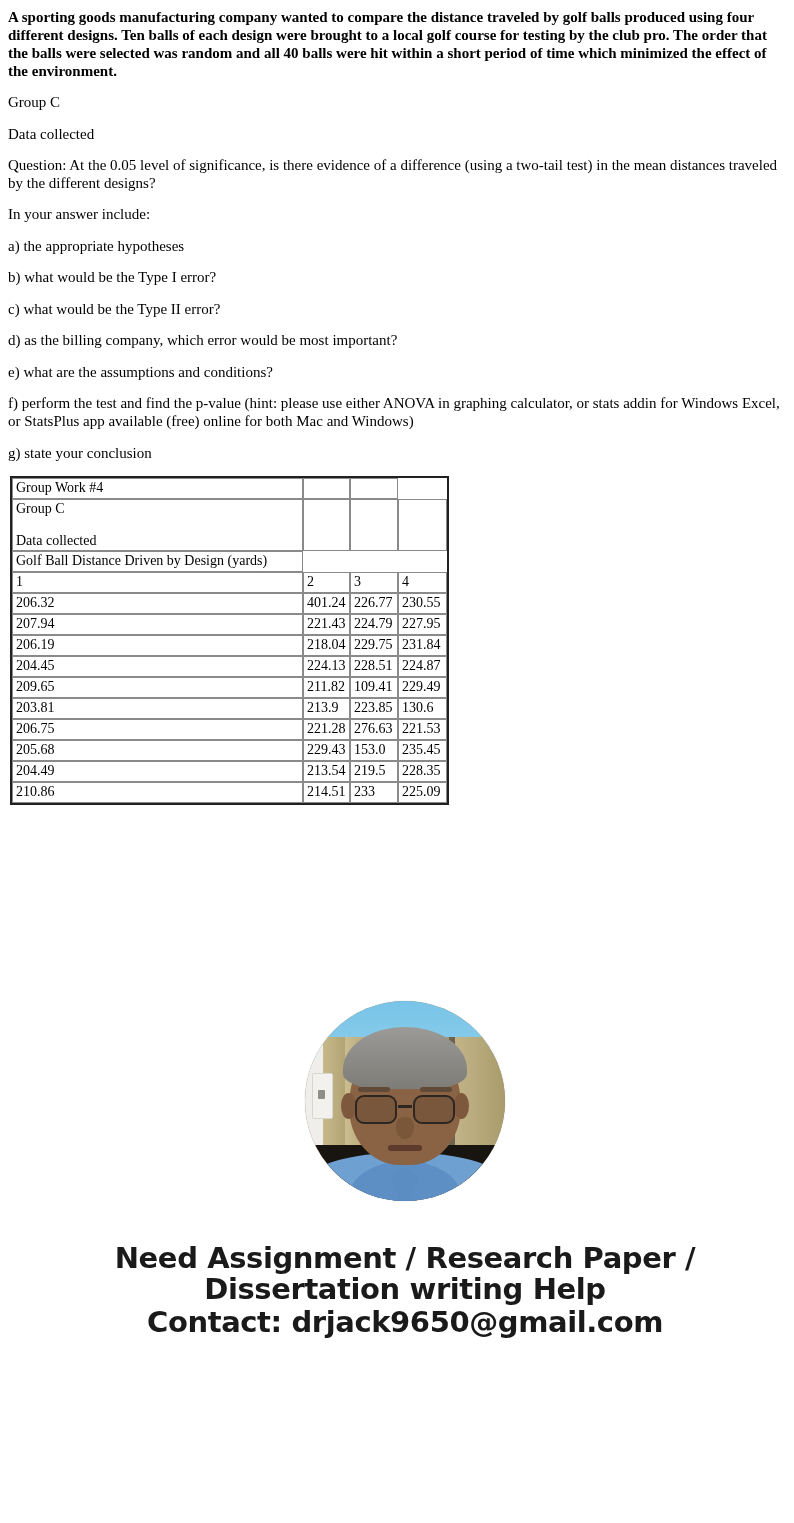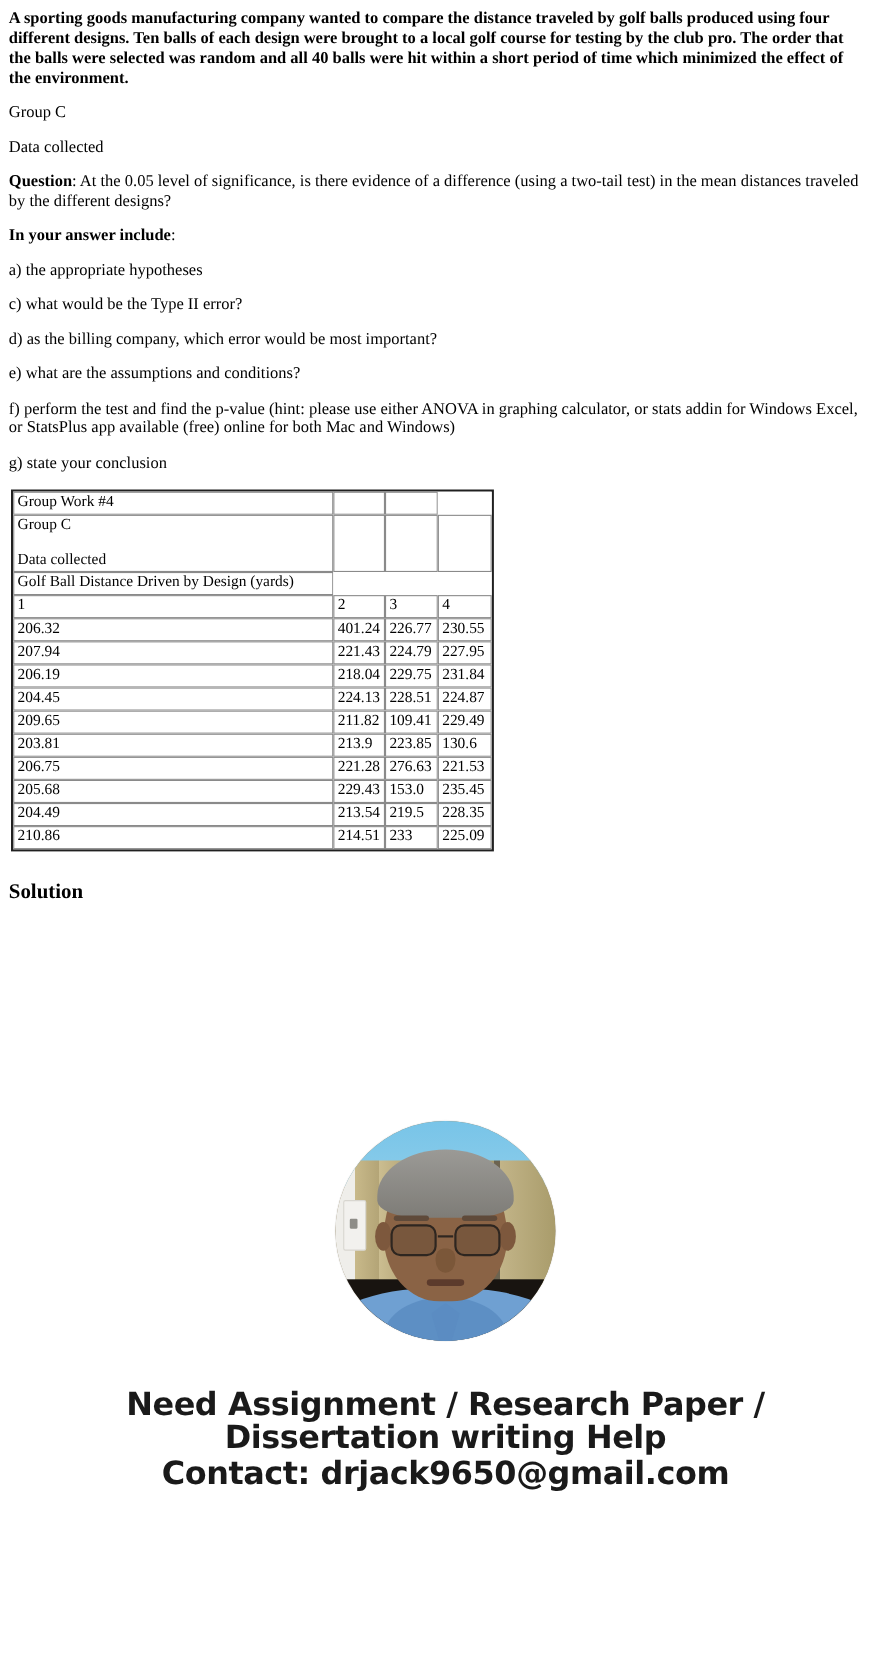--- a/index.html
+++ b/index.html
@@ -29,21 +29,21 @@
     line-height: 1.17;
     text-align: left;
   }
   .intro {
     font-weight: bold;
     font-size: 15px;
     line-height: 1.2;
     margin: 0 0 14px 0;
   }
   .lbl {
-    font-weight: bold;
+    font-weight: normal;
     margin-top: 32px;
   }
 
   h3.solution {
     font-size: 19px;
     font-weight: bold;
     margin: 26px 0 0 0;
     line-height: 1.2;
   }
 
@@ -225,20 +225,21 @@
 
   <p class="para">Group C</p>
 
   <p class="para">Data collected</p>
 
   <p class="para"><span class="lbl">Question</span><span>: At the 0.05 level of significance, is there evidence of a difference (using a two-tail test) in the mean distances traveled by the different designs?</span></p>
 
   <p class="para"><span class="lbl">In your answer include</span><span>:</span></p>
 
   <p class="para">a) the appropriate hypotheses</p>
+  <p class="para">b) what would be the Type I error?</p>
   <p class="para">c) what would be the Type II error?</p>
   <p class="para">d) as the billing company, which error would be most important?</p>
   <p class="para">e) what are the assumptions and conditions?</p>
   <p class="para">f) perform the test and find the p-value (hint: please use either ANOVA in graphing calculator, or stats addin for Windows Excel, or StatsPlus app available (free) online for both Mac and Windows)</p>
   <p class="para">g) state your conclusion</p>
 
   <table class="data-table">
     <colgroup>
       <col class="c1">
         <col class="c2">
@@ -329,21 +330,20 @@
       </tr>
       <tr>
         <td>210.86</td>
         <td>214.51</td>
         <td>233</td>
         <td>225.09</td>
       </tr>
     </tbody>
   </table>
 
-  <h3 class="solution">Solution</h3>
 
   <div class="avatar-wrap">
     <div class="avatar">
       <div class="av-sky"></div>
       <div class="av-wall"></div>
       <div class="av-switch"></div>
       <div class="av-dark-band"></div>
       <div class="av-neck"></div>
       <div class="av-shirt"></div>
       <div class="av-shirt-shadow"></div>

